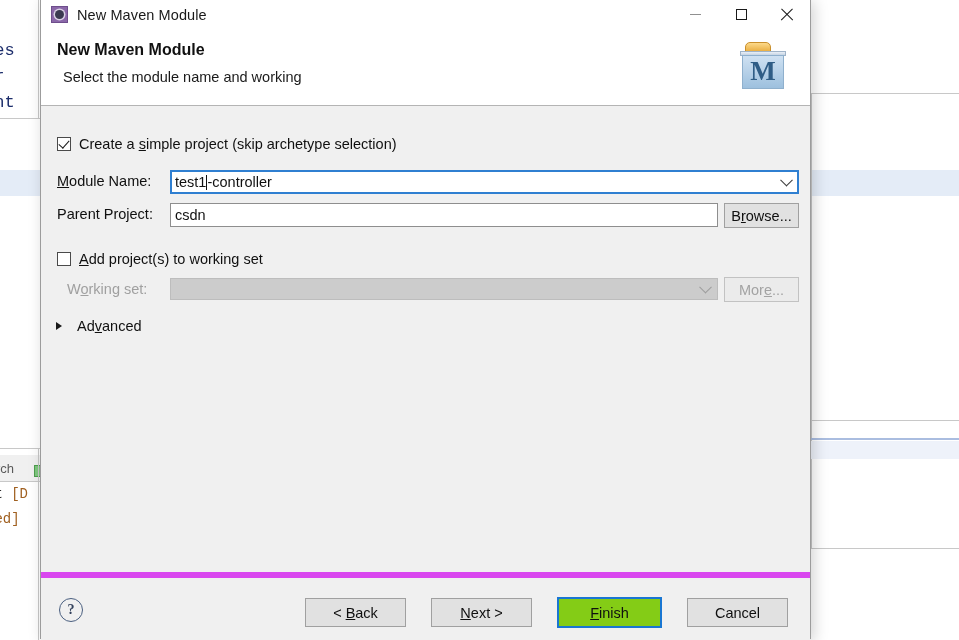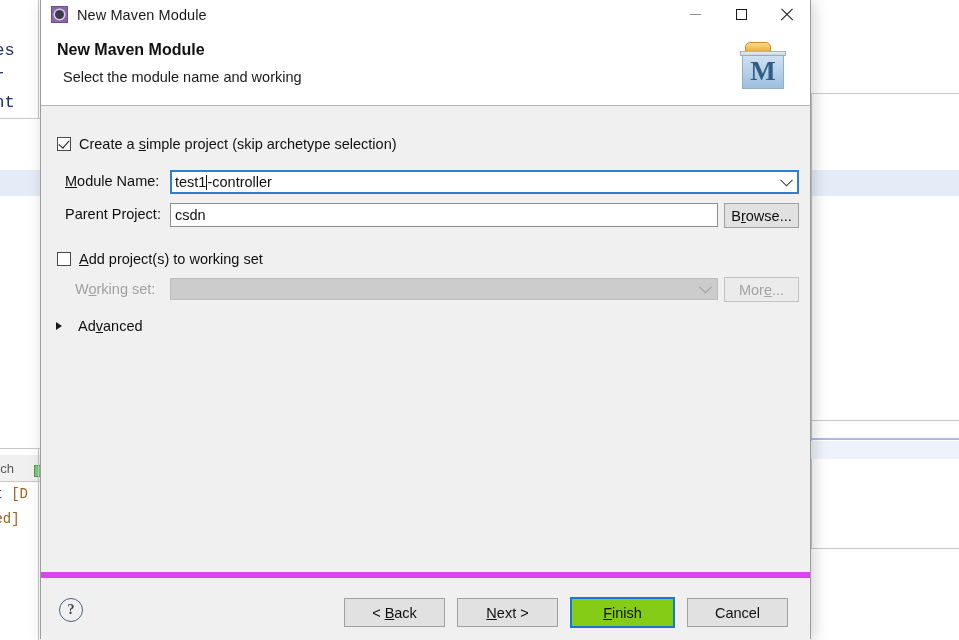--- a/index.html
+++ b/index.html
@@ -283,21 +283,20 @@
     width: 5px; height: 9px;
     border: solid #1a1a1a;
     border-width: 0 1.6px 1.6px 0;
     transform: rotate(42deg);
   }
 
   .lbl {
     font-size: 14.5px;
     color: #101010;
     white-space: nowrap;
-    margin-left: 8px;
   }
   .lbl.disabled { color: #a0a0a0; }
   .u { text-decoration: underline; }
 
   .field {
     height: 24px;
     box-sizing: border-box;
     background: #ffffff;
     font-size: 14.5px;
     color: #101010;
@@ -393,21 +392,21 @@
     justify-content: center;
     font-family: "Liberation Serif", serif;
   }
 
   .footer-btns {
     position: absolute;
     right: 22px;
     top: 19px;
     display: flex;
     align-items: center;
-    gap: 12px;
+    gap: 25px;
   }
   .footer-btns .btn {
     width: 101px;
     height: 29px;
   }
   .footer-btns .btn.focus { width: 105px; height: 31px; }
 
   
   .watermark {
     position: absolute;
@@ -526,21 +525,21 @@
       <div class="row" style="left:26px; top:175px;">
         <span class="lbl disabled">W<span class="u">o</span>rking set:</span>
       </div>
       <div class="disabled-field" style="position:absolute; left:129px; top:172px; width:548px;">
         <span class="combo-arrow disabled"></span>
       </div>
       <div class="btn disabled" style="position:absolute; left:683px; top:171px; width:75px; height:25px;">
         <span>Mor<span class="u">e</span>...</span>
       </div>
 
-      <div class="row" style="left:15px; top:212px; gap:8px;">
+      <div class="row" style="left:15px; top:212px; gap:15px;">
         <span class="expander-arrow"></span>
         <span class="lbl">Ad<span class="u">v</span>anced</span>
       </div>
 
     </div>
 
     <div class="footer">
       <div class="help-icon">?</div>
       <div class="footer-btns">
         <div class="btn">

